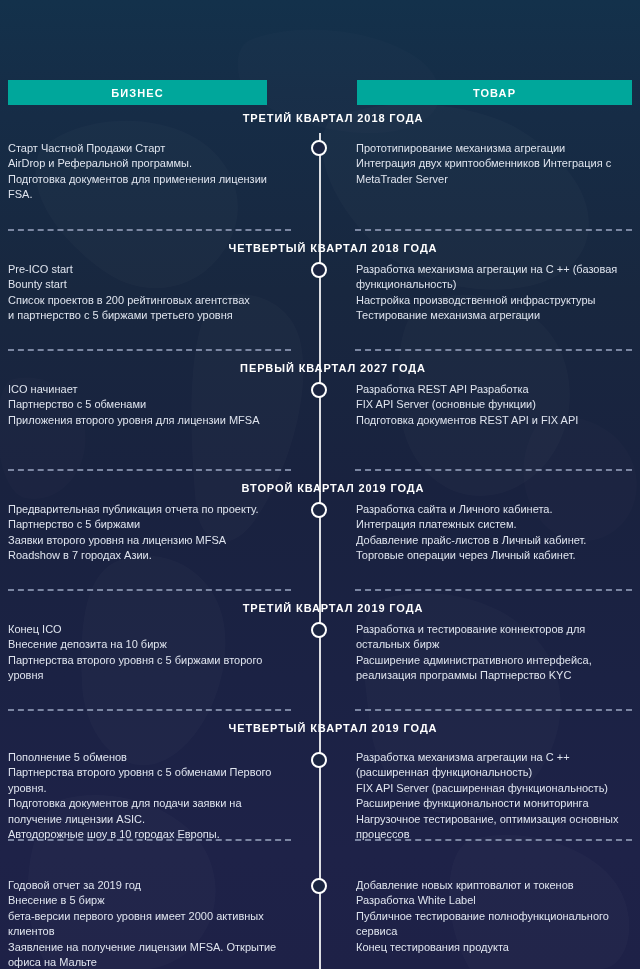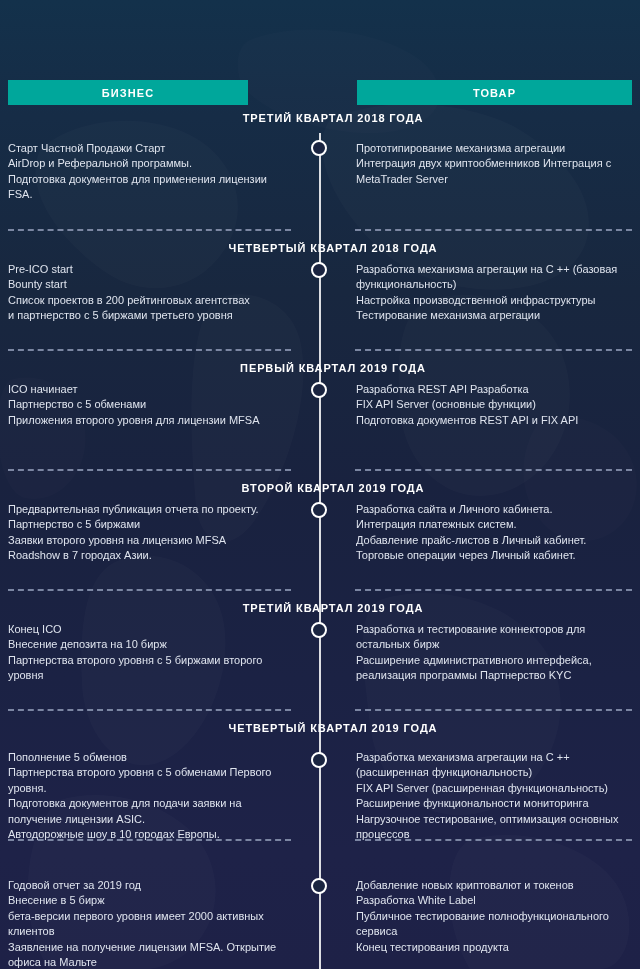--- a/index.html
+++ b/index.html
@@ -57,21 +57,21 @@
     background: #00a79b;
     color: #ffffff;
     font-size: 11px;
     font-weight: bold;
     letter-spacing: 1.1px;
     display: flex;
     align-items: center;
     justify-content: center;
     z-index: 5;
   }
-  .col-header.left  { left: 8px;   width: 240px; }
+  .col-header.left  { left: 8px;   width: 259px; }
   .col-header.right { left: 357px; width: 275px; }
 
   
   .spine {
     position: absolute;
     left: 319px;
     top: 133px;
     width: 2px;
     height: 836px;
     background: #ffffff;
@@ -208,21 +208,21 @@
 Настройка производственной инфраструктуры
 Тестирование механизма агрегации</div>
     </div>
   </div>
   <div class="divider" style="top:349px">
     <div class="dash left"></div>
     <div class="dash right"></div>
   </div>
 
   <div class="section" style="top:361px">
-    <div class="sec-title">ПЕРВЫЙ КВАРТАЛ 2019 ГОДА</div>
+    <div class="sec-title">ПЕРВЫЙ КВАРТАЛ 2027 ГОДА</div>
   </div>
   <div class="section" style="top:382px">
     <div class="cols">
       <div class="col left">ICO начинает
 Партнерство с 5 обменами
 Приложения второго уровня для лицензии MFSA</div>
       <div class="col right">Разработка REST API Разработка
 FIX API Server (основные функции)
 Подготовка документов REST API и FIX API</div>
     </div>

